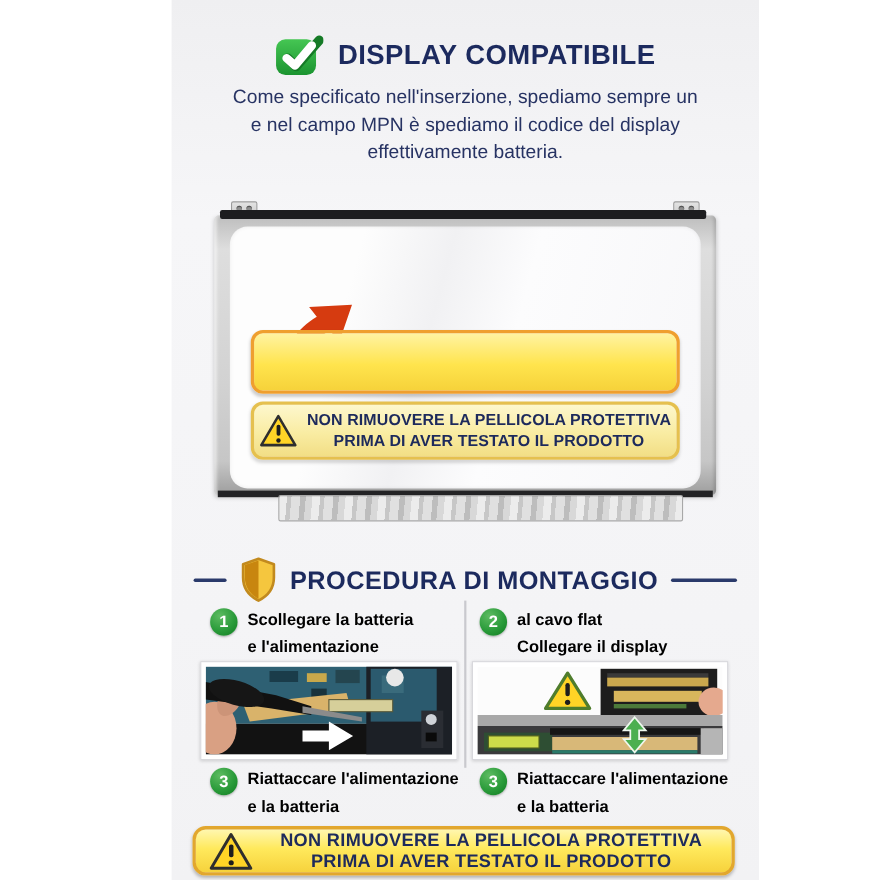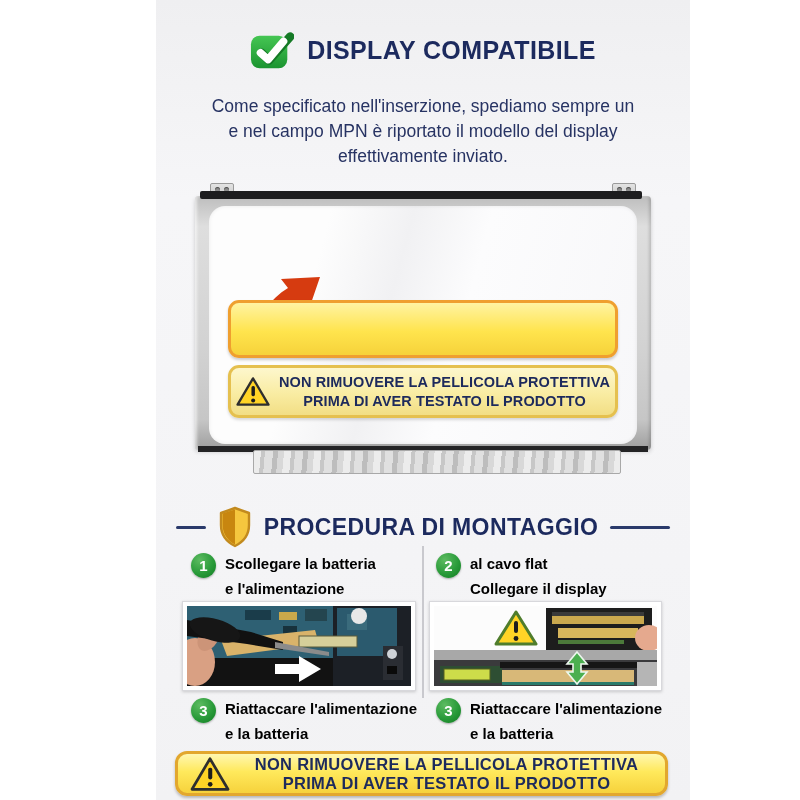--- a/index.html
+++ b/index.html
@@ -7,21 +7,21 @@
               font-family:"Liberation Sans", sans-serif; }
   .canvas { position:relative; width:800px; height:604px; background:#ffffff;margin-left:23px; }
   .content-col { position:absolute; left:133px; top:0; width:534px; height:800px;
                  background:linear-gradient(180deg,#efeff1 0%,#f6f6f8 25%,#f4f4f6 70%,#f2f2f4 100%); }
 
   
   .header-row { position:absolute; left:133px; top:26px; width:534px; height:48px;
                 display:flex; align-items:center; justify-content:center; gap:13px; }
   .page-title { font-size:25px; font-weight:bold; color:#1c2a5e; letter-spacing:.4px; }
 
-  .intro { position:absolute; left:158px; top:94px; width:484px; text-align:center;
+  .intro { position:absolute; left:158px; top:76px; width:484px; text-align:center;
            font-size:17.5px; line-height:25px; color:#273363; }
   .intro span { display:block; white-space:nowrap; }
 
   
   .panel { position:absolute; left:172px; top:186px; width:456px; height:290px; }
   .panel-body { position:absolute; left:0; right:0; top:10px; bottom:26px; border-radius:4px;
                 background:linear-gradient(180deg,#bdbdbd 0%,#dedede 12%,#d2d2d2 60%,#c6c6c6 88%,#9d9d9d 100%);
                 box-shadow:inset 2px 0 3px rgba(255,255,255,.6), inset -2px 0 3px rgba(0,0,0,.15), 0 2px 4px rgba(0,0,0,.18); }
   .panel-topbar { position:absolute; left:5px; right:9px; top:5px; height:8px; background:#1d1d1f; border-radius:2px; }
   .bracket { position:absolute; top:-3px; width:24px; height:19px; background:linear-gradient(180deg,#e3e3e3,#c2c2c2);
@@ -96,22 +96,22 @@
         </defs>
       <rect x="1" y="5" width="38" height="34" rx="9" fill="url(#gg)"></rect>
       <polyline points="12,23 20,31 42,6" fill="none" stroke="#157a26" stroke-width="9" stroke-linecap="round" stroke-linejoin="round"></polyline>
       <polyline points="11,23 19,30 35,11" fill="none" stroke="#ffffff" stroke-width="8" stroke-linecap="round" stroke-linejoin="round"></polyline>
     </svg>
     <div class="page-title">DISPLAY COMPATIBILE</div>
   </div>
 
   <div class="intro">
     <span>Come specificato nell'inserzione, spediamo sempre un</span>
-    <span>e nel campo MPN è riportato il modello del display</span>
-    <span>effettivamente inviato.</span>
+    <span>e nel campo MPN è spediamo il codice del display</span>
+    <span>effettivamente batteria.</span>
   </div>
 
   <div class="panel">
     <div class="bracket left">
         <i></i>
         <i></i>
       </div>
     <div class="bracket right">
         <i></i>
         <i></i>

